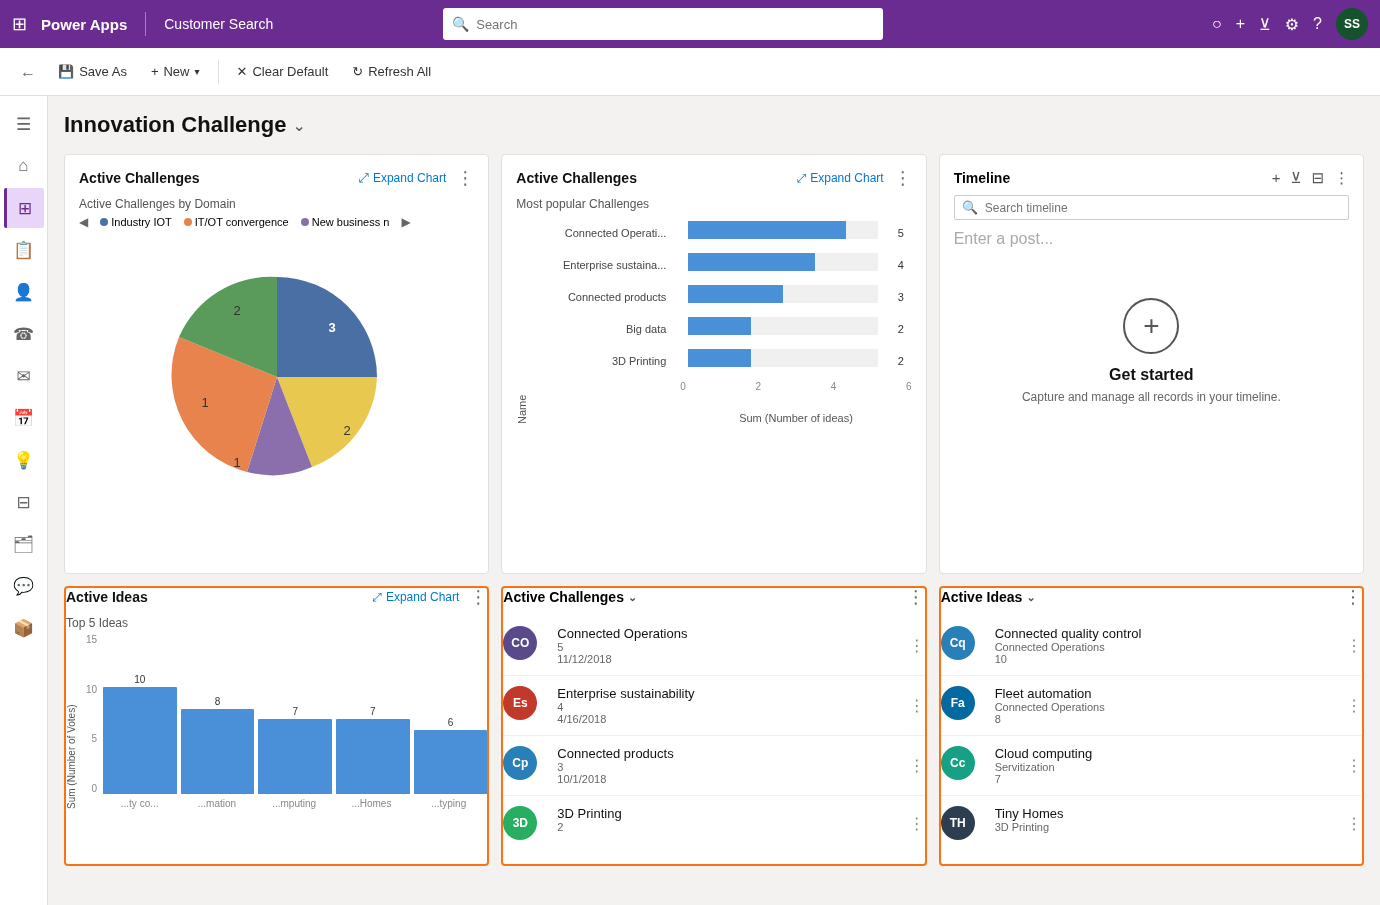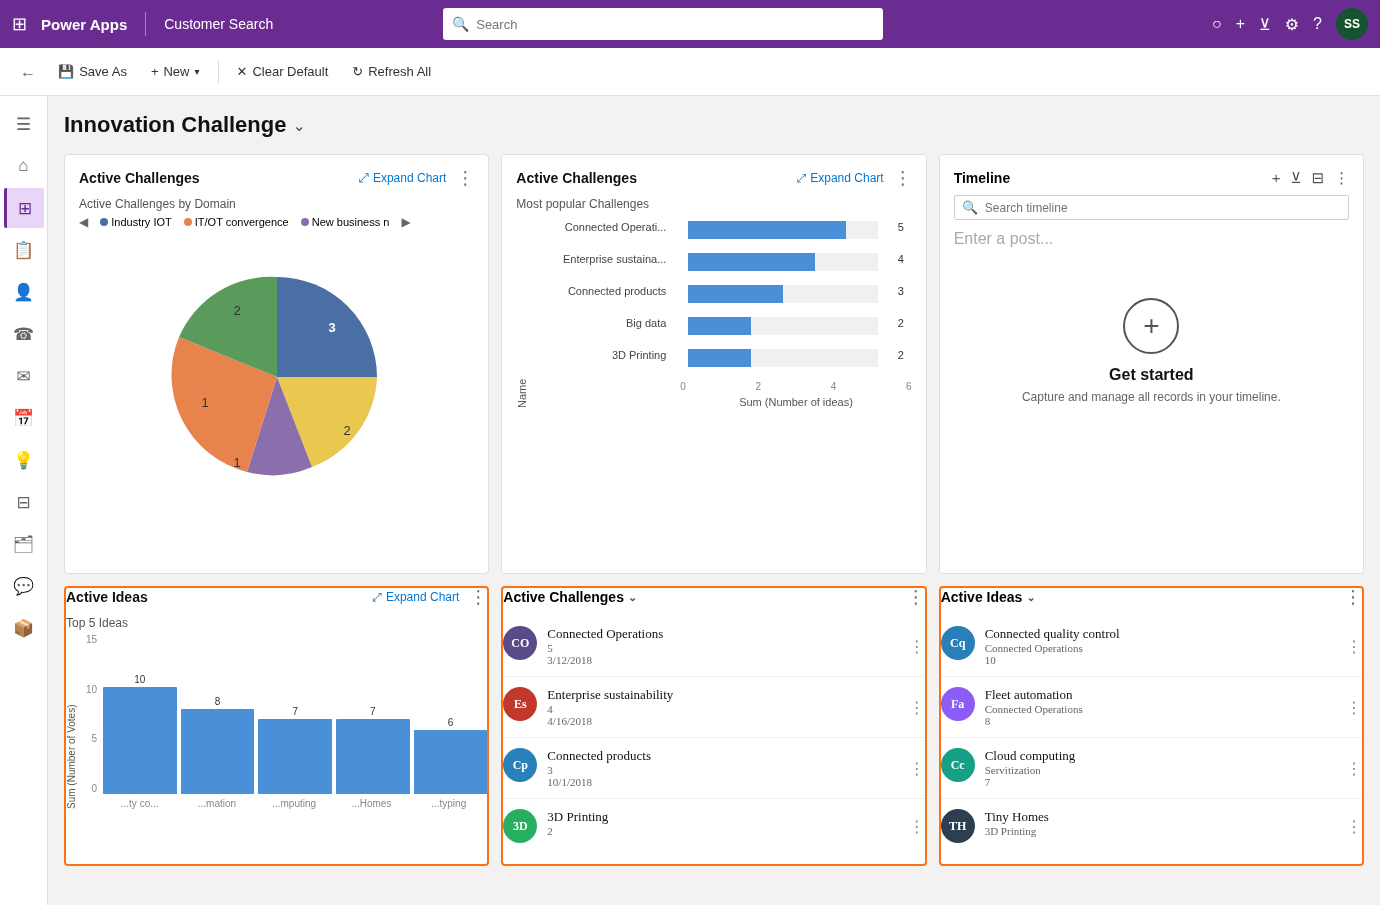--- a/index.html
+++ b/index.html
@@ -156,30 +156,30 @@
 
     .pie-container {
       display: flex;
       justify-content: center;
       align-items: center;
       height: 280px;
     }
     .bar-chart-subtitle { font-size: 12px; color: #555; margin-bottom: 10px; }
     .hbar-row {
       display: flex;
-      align-items: flex-start;
+      align-items: flex-end;
       margin-bottom: 14px;
       gap: 16px;
     }
     .hbar-label { width: 140px; font-size: 11px; color: #444; text-align: right; padding-right: 6px; flex-shrink: 0; }
     .hbar-track { flex: 1; height: 18px; background: #f0f0f0; position: relative; }
     .hbar-fill { height: 100%; background: #4a90d9; }
     .hbar-val { font-size: 11px; color: #333; margin-left: 4px; width: 14px; }
     .hbar-axis { display: flex; justify-content: space-between; font-size: 10px; color: #888; padding-left: 148px; }
-    .hbar-axis-label { text-align: center; font-size: 11px; color: #555; padding-left: 148px; margin-top: 4px; }
+    .hbar-axis-label { text-align: center; font-size: 11px; color: #555; padding-left: 148px; margin-top: 20px; }
     .hbar-yaxis-label {
       writing-mode: vertical-rl;
       transform: rotate(180deg);
       font-size: 11px;
       color: #555;
       margin-right: 4px;
       white-space: nowrap;
     }
     .hbar-main { display: flex; }
 
@@ -213,21 +213,21 @@
       display: grid;
       grid-template-columns: 1fr 1fr 1fr;
       gap: 12px;
       margin-top: 12px;
     }
     .list-card { background: white; border-radius: 4px; border: 2px solid #f97316; padding: 0; min-height: 280px; }
     .list-card-header { display: flex; align-items: center; justify-content: space-between; margin-bottom: 10px; }
     .list-card-title { display: flex; align-items: center; gap: 4px; font-size: 14px; font-weight: 600; }
     .list-card-chevron { font-size: 11px; color: #555; }
 
-    .list-item { display: flex; align-items: flex-start; gap: 10px; padding: 10px 0; border-bottom: 1px solid #f0f0f0; position: relative; font-family: Liberation Serif, serif; }
+    .list-item { display: flex; align-items: flex-start; gap: 20px; padding: 10px 0; border-bottom: 1px solid #f0f0f0; position: relative; }
     .list-item:last-child { border-bottom: none; }
     .list-avatar {
       width: 34px; height: 34px; border-radius: 50%;
       display: flex; align-items: center; justify-content: center;
       font-size: 12px; font-weight: 600; color: white; flex-shrink: 0;
     }
     .list-item-content { flex: 1; }
     .list-item-title { font-size: 13px; font-weight: 500; color: #111; }
     .list-item-sub1 { font-size: 11px; color: #666; }
     .list-item-sub2 { font-size: 11px; color: #666; }
@@ -521,21 +521,21 @@
             <span class="list-card-chevron">⌄</span>
           </div>
           <button class="more-btn">⋮</button>
         </div>
         <div>
           <div class="list-item">
             <div class="list-avatar" style="background:#5a4a8a;">CO</div>
             <div class="list-item-content">
               <div class="list-item-title">Connected Operations</div>
               <div class="list-item-sub1">5</div>
-              <div class="list-item-sub2">3/12/2018</div>
+              <div class="list-item-sub2">11/12/2018</div>
             </div>
             <span class="list-item-menu">⋮</span>
           </div>
           <div class="list-item">
             <div class="list-avatar" style="background:#c0392b;">Es</div>
             <div class="list-item-content">
               <div class="list-item-title">Enterprise sustainability</div>
               <div class="list-item-sub1">4</div>
               <div class="list-item-sub2">4/16/2018</div>
             </div>
@@ -573,21 +573,21 @@
           <div class="list-item">
             <div class="list-avatar" style="background:#2980b9;">Cq</div>
             <div class="list-item-content">
               <div class="list-item-title">Connected quality control</div>
               <div class="list-item-sub1">Connected Operations</div>
               <div class="list-item-sub2">10</div>
             </div>
             <span class="list-item-menu">⋮</span>
           </div>
           <div class="list-item">
-            <div class="list-avatar" style="background:#8b5cf6;">Fa</div>
+            <div class="list-avatar" style="background:#0369a1;">Fa</div>
             <div class="list-item-content">
               <div class="list-item-title">Fleet automation</div>
               <div class="list-item-sub1">Connected Operations</div>
               <div class="list-item-sub2">8</div>
             </div>
             <span class="list-item-menu">⋮</span>
           </div>
           <div class="list-item">
             <div class="list-avatar" style="background:#16a085;">Cc</div>
             <div class="list-item-content">

